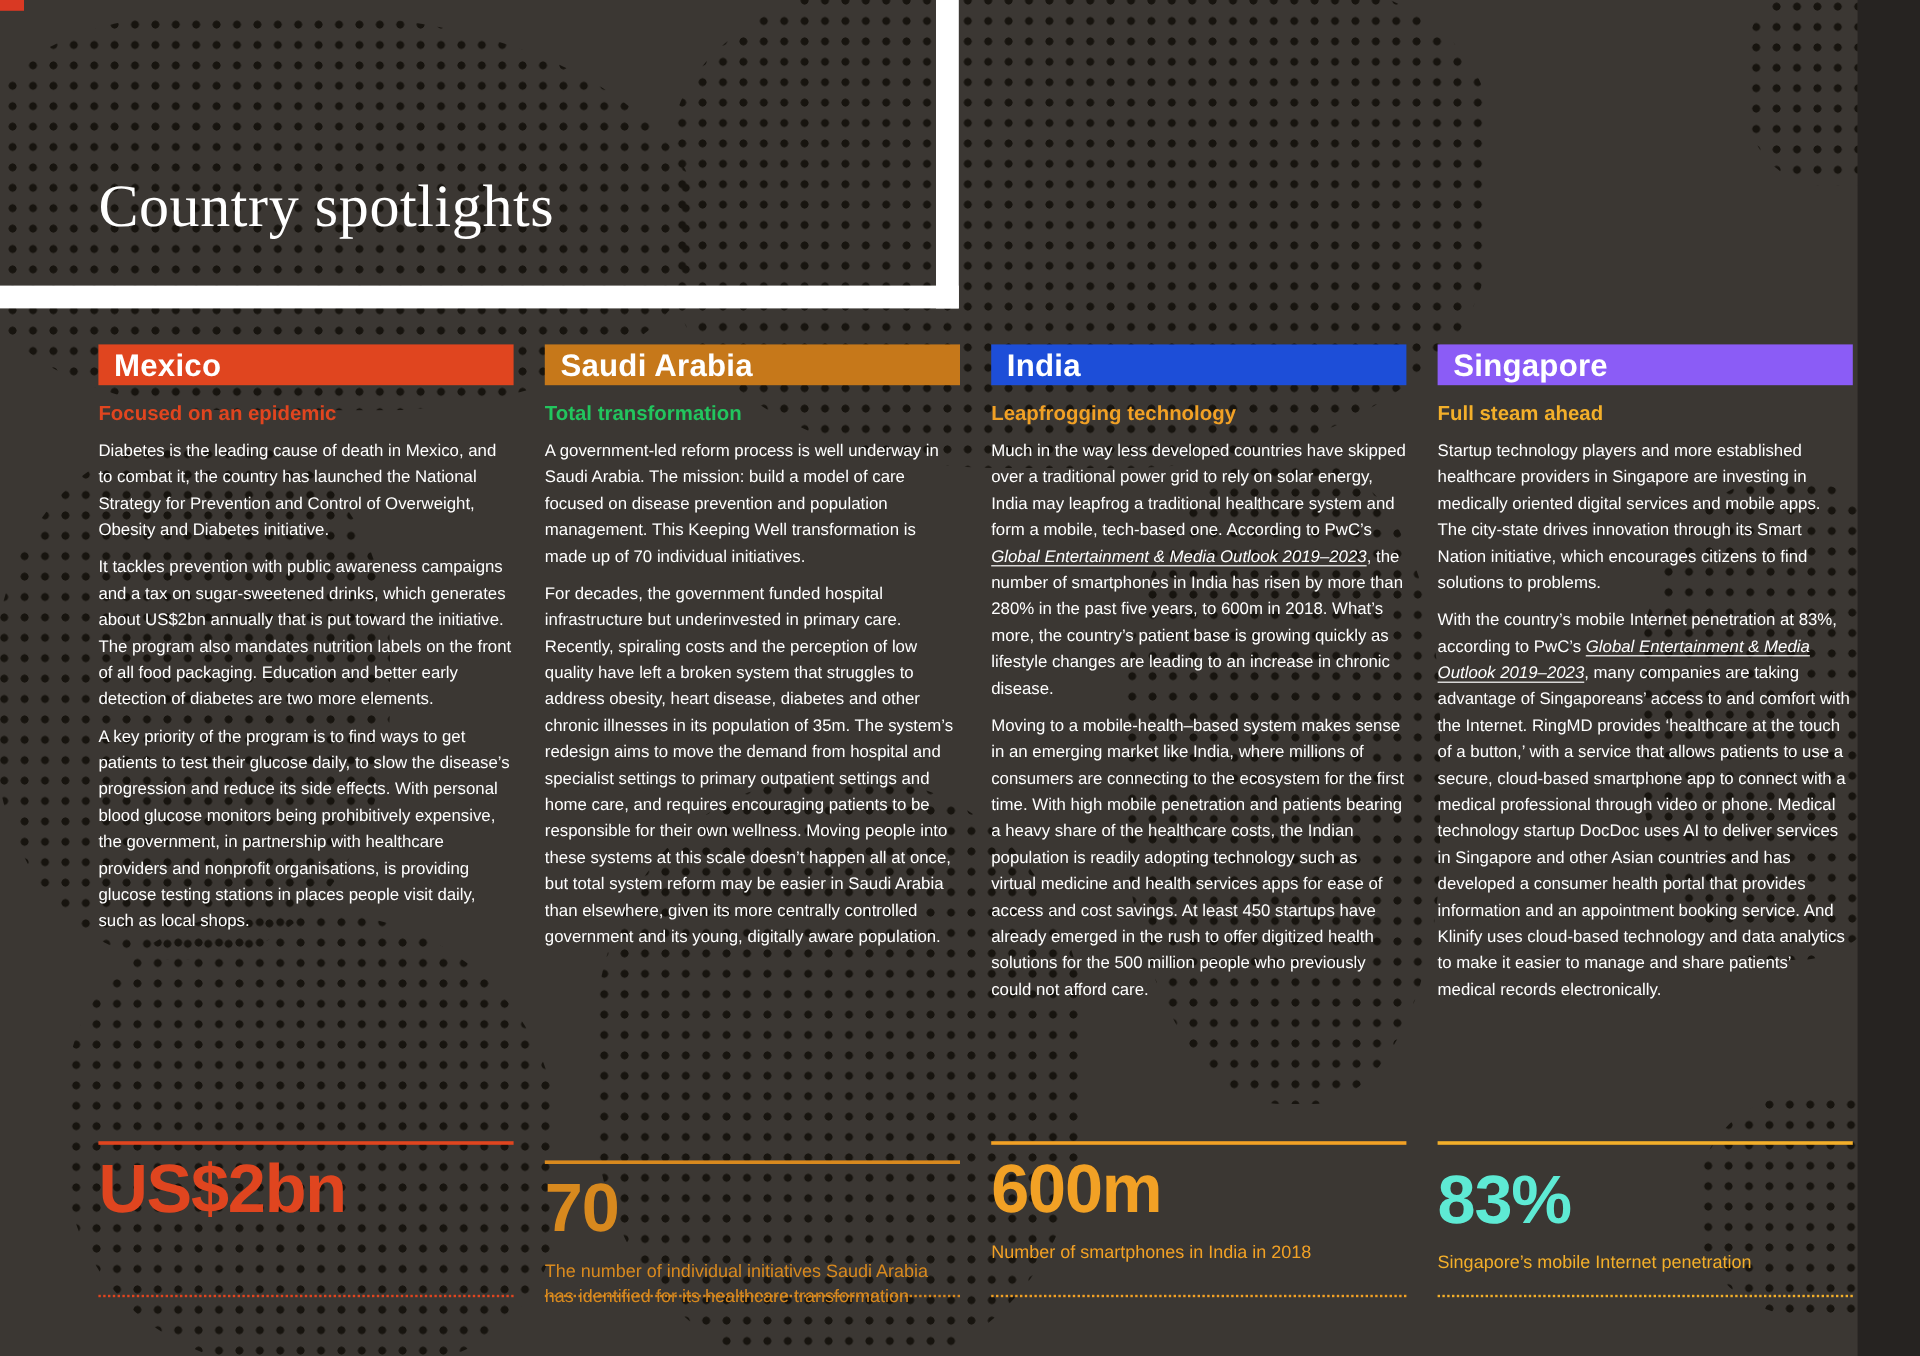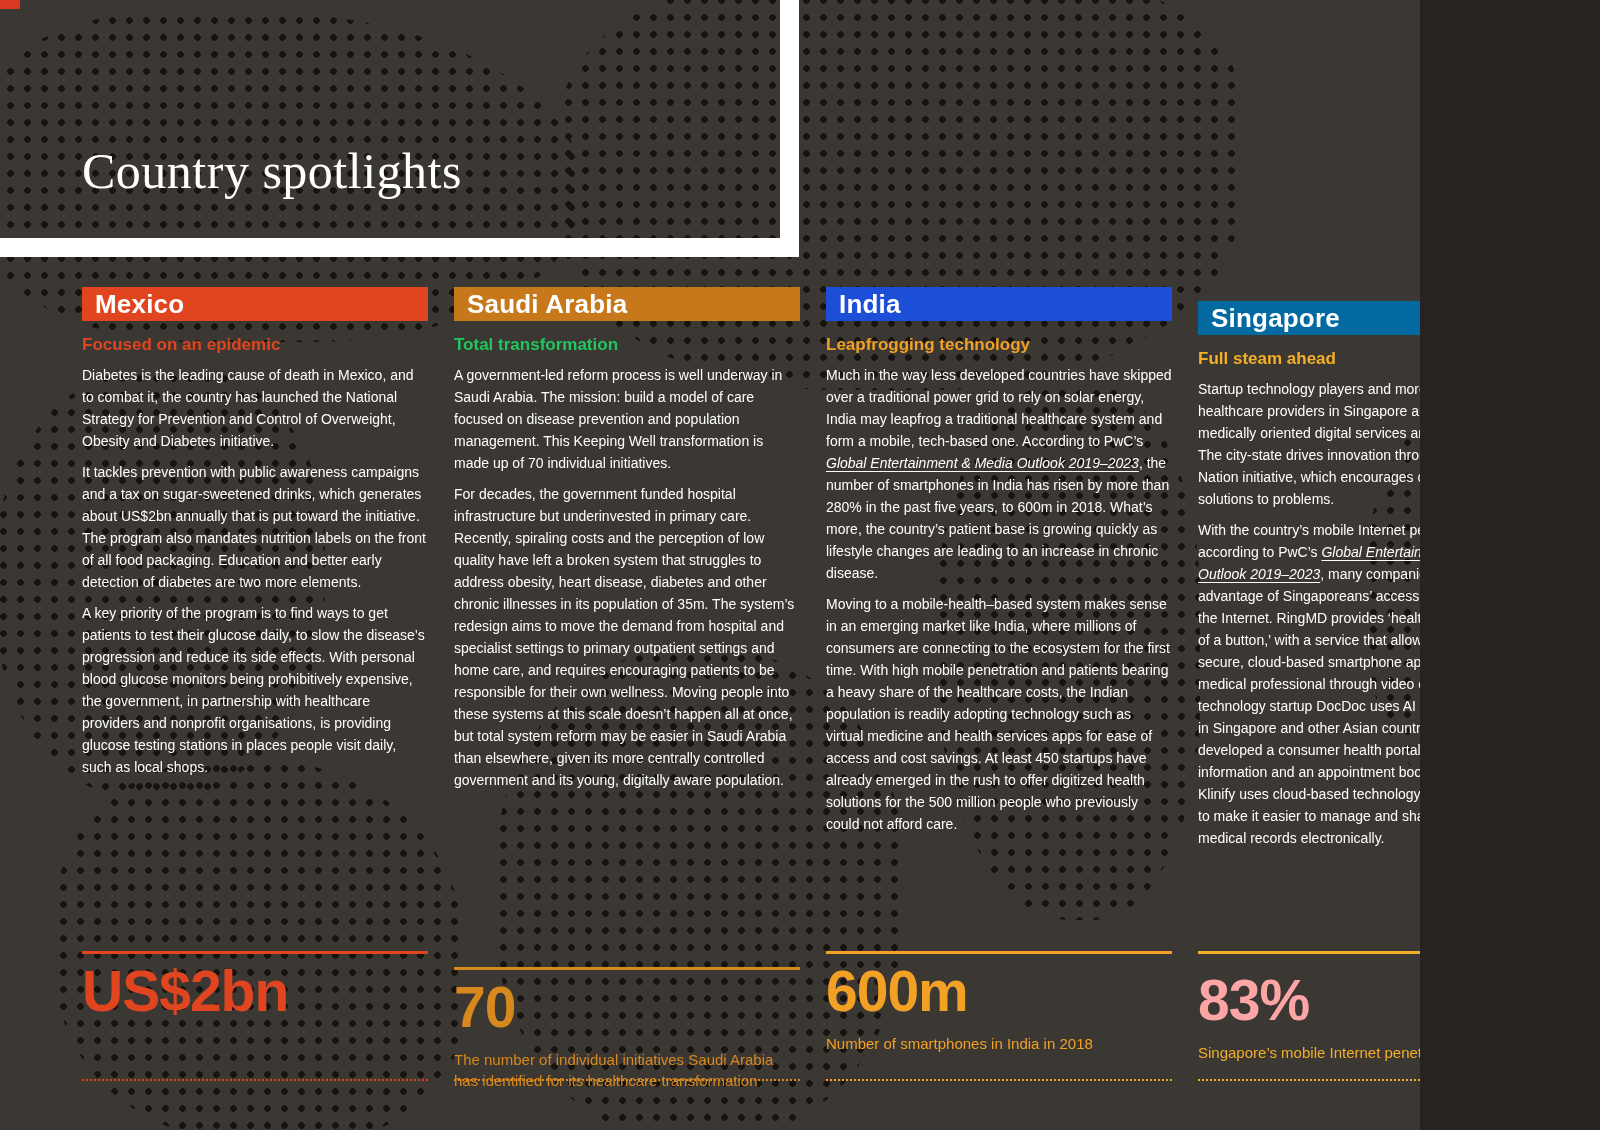--- a/index.html
+++ b/index.html
@@ -1,17 +1,17 @@
 <!DOCTYPE html>
 <html><head>
 <meta charset="utf-8">
 <style>
   html,body { margin:0; padding:0; background:#262321; }
   .page {
-    position:relative; width:1420px; height:1130px;
+    position:relative; width:1548px; height:1130px;
     background:#3B3733; overflow:hidden;
     font-family:"Liberation Sans", sans-serif;
   }
 
   
   .dots {
     position:absolute; z-index:0;
     background-image: radial-gradient(circle, #17140F 3.1px, transparent 3.5px);
     background-size: 17px 17px;
   }
@@ -116,29 +116,29 @@
           <p class="col-para"><span>Much in the way less developed countries have skipped over a traditional power grid to rely on solar energy, India may leapfrog a traditional healthcare system and form a mobile, tech-based one. According to PwC’s </span><em class="book-ref">Global Entertainment &amp; Media Outlook 2019–2023</em><span>, the number of smartphones in India has risen by more than 280% in the past five years, to 600m in 2018. What’s more, the country’s patient base is growing quickly as lifestyle changes are leading to an increase in chronic disease.</span></p>
           <p class="col-para"><span>Moving to a mobile-health–based system makes sense in an emerging market like India, where millions of consumers are connecting to the ecosystem for the first time. With high mobile penetration and patients bearing a heavy share of the healthcare costs, the Indian population is readily adopting technology such as virtual medicine and health services apps for ease of access and cost savings. At least 450 startups have already emerged in the rush to offer digitized health solutions for the 500 million people who previously could not afford care.</span></p>
         </div>
         <div class="stat" style="border-top-color: rgb(242, 161, 37);">
           <div class="stat-number" style="color: rgb(242, 161, 37);">600m</div>
           <div class="stat-caption" style="color: rgb(242, 161, 37);">Number of smartphones in India in 2018</div>
         </div>
         <div class="stat-dotted" style="border-top-color: rgb(242, 161, 37);"></div>
       </section>
       <section class="column">
-        <header class="col-header" style="background: #0369a1; margin-top: 14px;">
+        <header class="col-header" style="background: #8b5cf6;">
           <h2 class="col-header-label">Singapore</h2>
         </header>
         <h3 class="col-subtitle" style="color: rgb(243, 175, 42);">Full steam ahead</h3>
         <div class="col-body">
           <p class="col-para"><span>Startup technology players and more established healthcare providers in Singapore are investing in medically oriented digital services and mobile apps. The city-state drives innovation through its Smart Nation initiative, which encourages citizens to find solutions to problems.</span></p>
           <p class="col-para"><span>With the country’s mobile Internet penetration at 83%, according to PwC’s </span><em class="book-ref">Global Entertainment &amp; Media Outlook 2019–2023</em><span>, many companies are taking advantage of Singaporeans’ access to and comfort with the Internet. RingMD provides ‘healthcare at the touch of a button,’ with a service that allows patients to use a secure, cloud-based smartphone app to connect with a medical professional through video or phone. Medical technology startup DocDoc uses AI to deliver services in Singapore and other Asian countries and has developed a consumer health portal that provides information and an appointment booking service. And Klinify uses cloud-based technology and data analytics to make it easier to manage and share patients’ medical records electronically.</span></p>
         </div>
         <div class="stat" style="border-top-color: rgb(243, 175, 42);">
-          <div class="stat-number" style="color: #fca5a5; margin-top: 18px;">83%</div>
+          <div class="stat-number" style="color: #5eead4; margin-top: 18px;">83%</div>
           <div class="stat-caption" style="color: rgb(243, 175, 42);">Singapore’s mobile Internet penetration</div>
         </div>
         <div class="stat-dotted" style="border-top-color: rgb(243, 175, 42);"></div>
       </section>
     </div>
 
 </div>
 
 </body></html>

